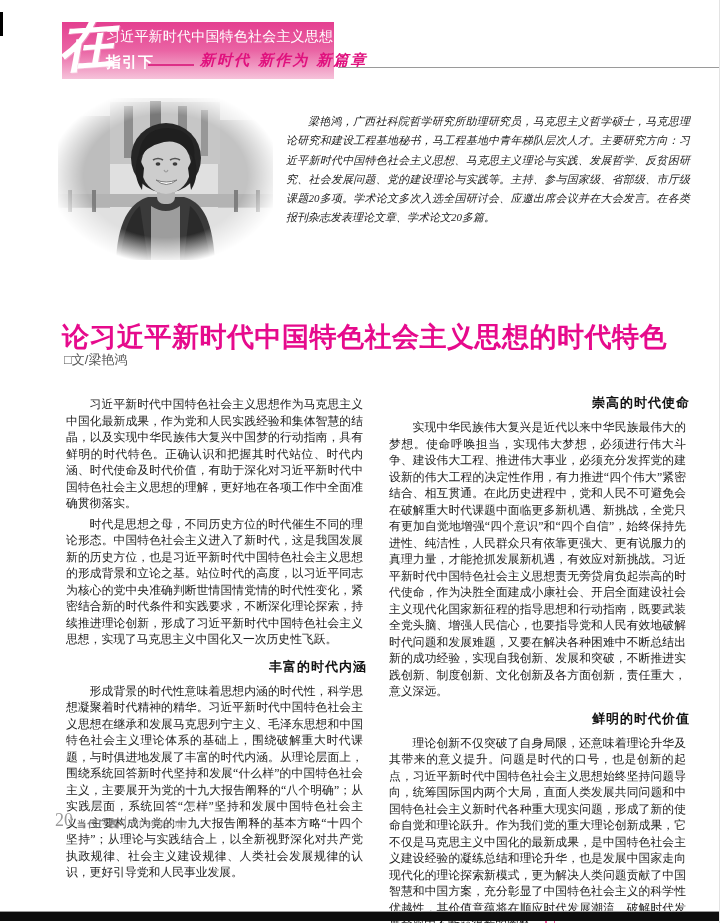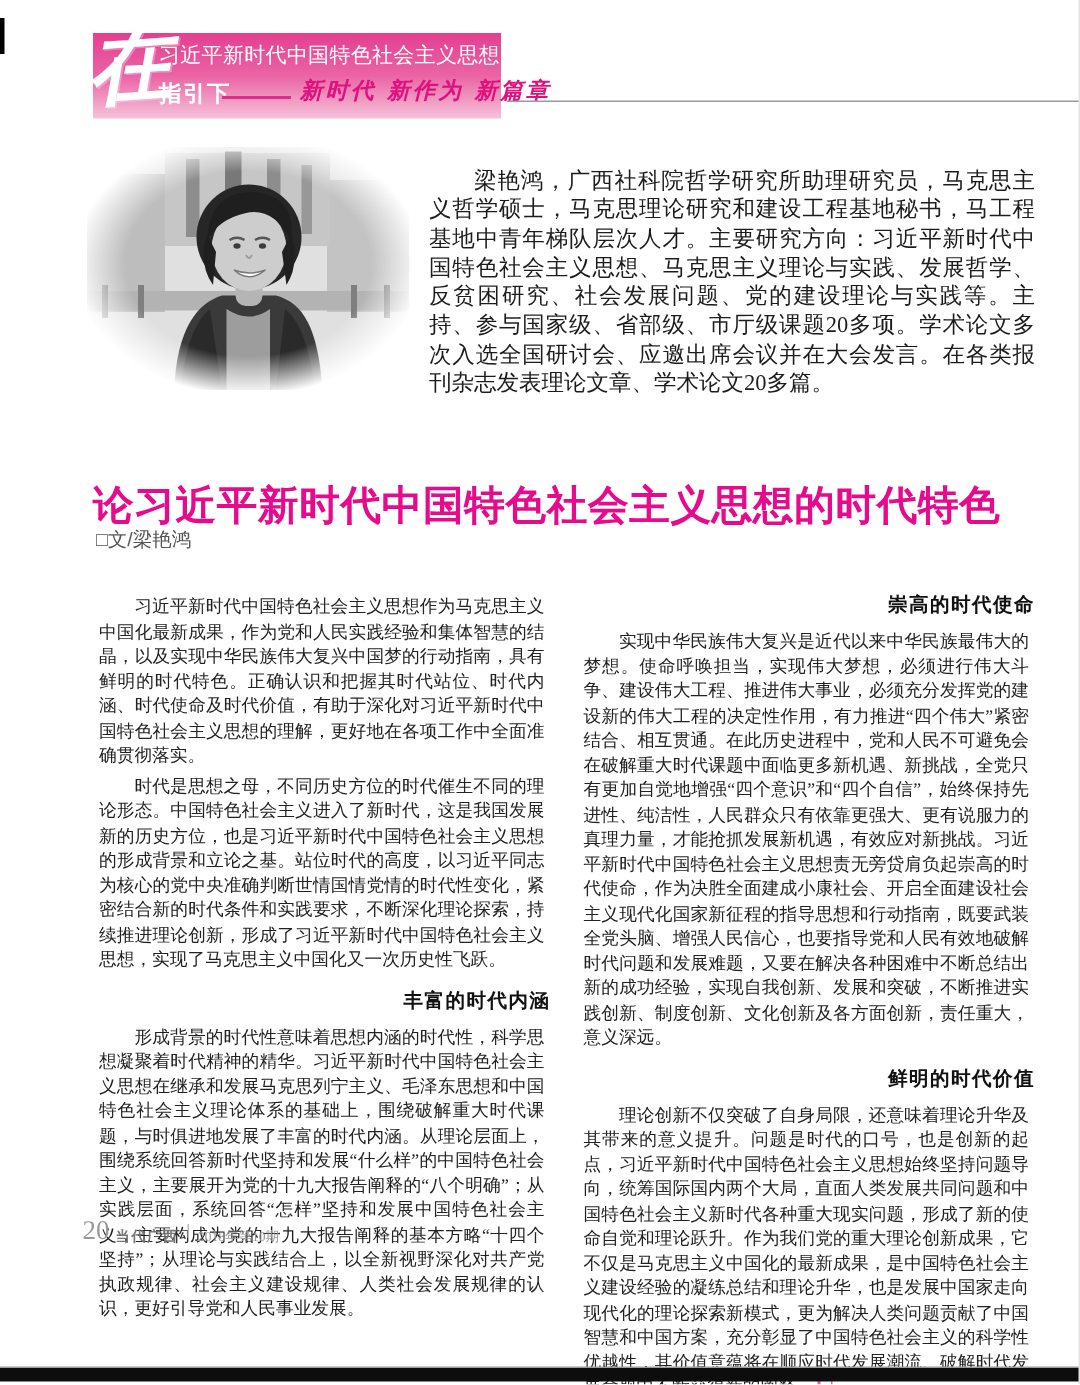--- a/index.html
+++ b/index.html
@@ -28,22 +28,22 @@
   .slogan-dash{background:#dd2f87;}
   .slogan-text{position:absolute;left:200px;top:51px;color:#e0117e;font-size:15px;
           font-weight:bold;font-style:italic;letter-spacing:2px;white-space:nowrap;
           font-family:"DejaVu Serif",serif;}
   .header-rule{position:absolute;left:338px;top:67px;width:382px;height:1px;background:#9a9a9a;}
 
   
   .photo{position:absolute;left:58px;top:98px;width:215px;height:162px;}
 
   
-  .bio{position:absolute;left:286px;top:112px;width:404px;font-size:15px;line-height:19.3px;
-       color:#1c1c1c;text-align:justify;text-indent:2em;}
+  .bio{position:absolute;left:286px;top:112px;width:404px;font-size:11px;line-height:19.3px;
+       color:#1c1c1c;text-align:justify;text-indent:2em;font-style:italic;}
 
   
   .title{position:absolute;left:62px;top:301px;width:632px;color:#e60a8c;font-weight:bold;
          font-size:27px;letter-spacing:0.5px;white-space:nowrap;}
   .byline{position:absolute;left:64px;top:351px;font-size:13px;color:#555;
          font-family:"Liberation Sans","DejaVu Sans",sans-serif;}
 
   
   .body-cols{position:absolute;left:62px;top:392px;width:628px;display:flex;gap:18px;}
   .col{width:305px;}

